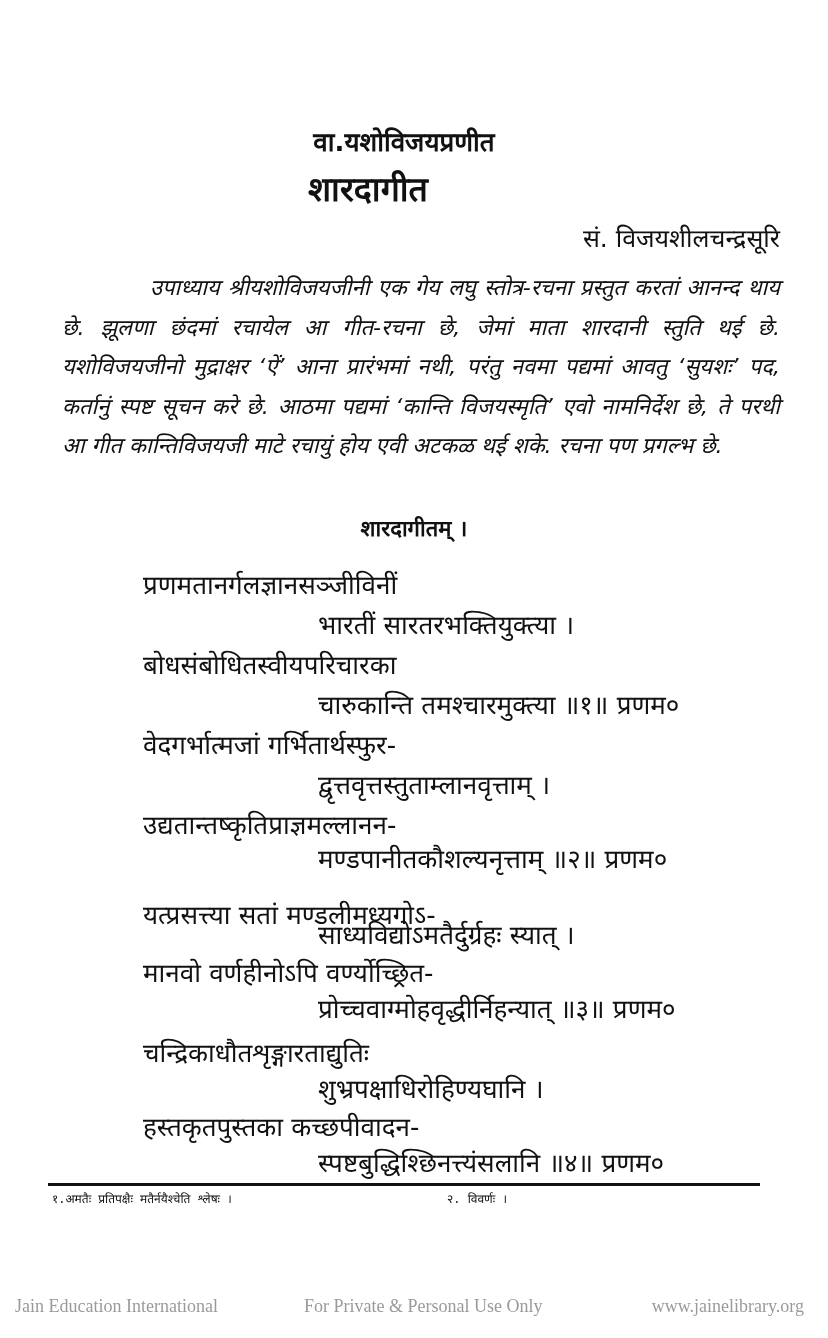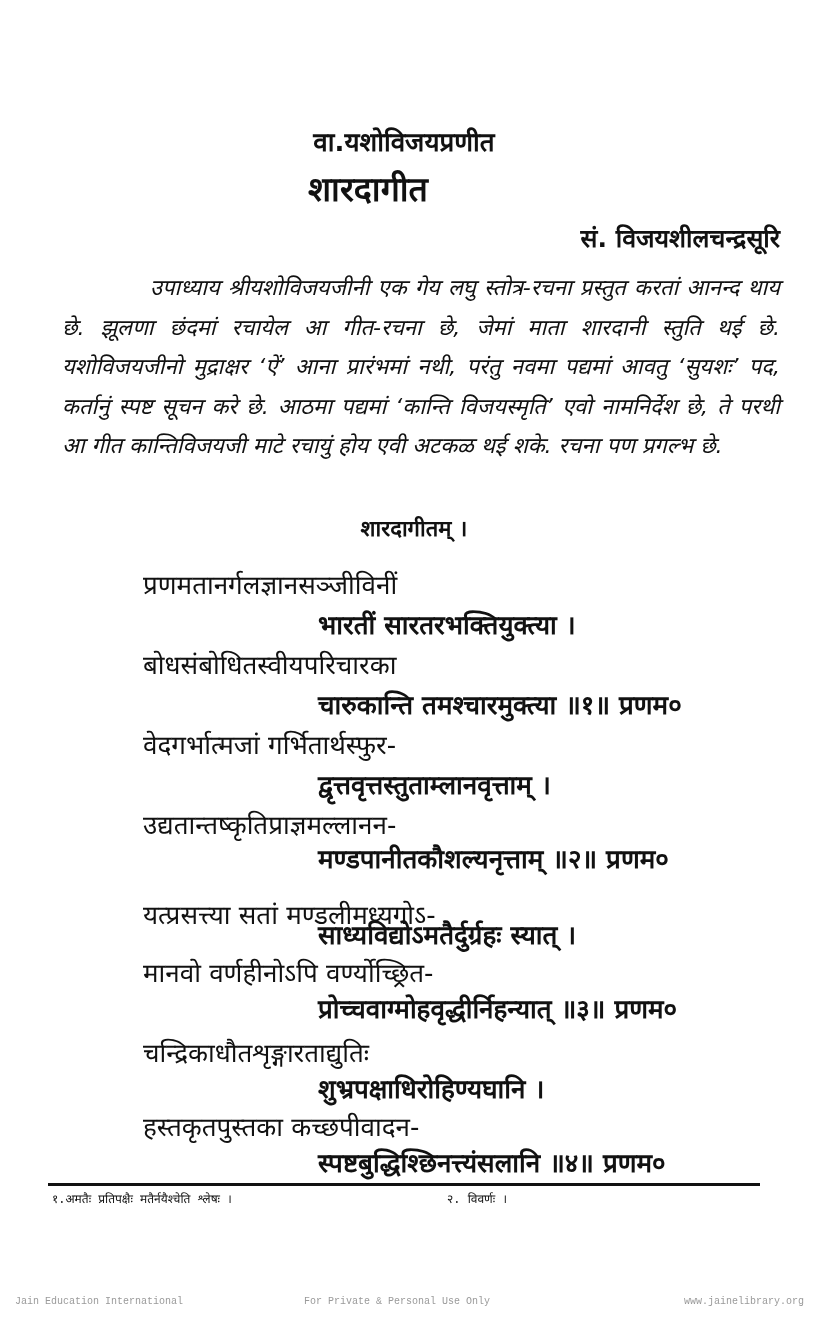--- a/index.html
+++ b/index.html
@@ -4,32 +4,32 @@
 <style>
   html, body { margin: 0; padding: 0; background: #ffffff; }
   body {
     width: 828px; height: 1338px; position: relative; overflow: hidden;
     font-family: "DejaVu Sans", sans-serif; color: #111;
   }
   .page { position: absolute; left: 0; top: 0; width: 828px; height: 1338px; }
   .abs { position: absolute; white-space: nowrap; }
   .subtitle { top: 123px; left: 0; width: 808px; text-align: center; font-size: 26px; font-weight: bold; }
   .title { top: 165px; left: 0; width: 736px; text-align: center; font-size: 34px; font-weight: bold; }
-  .editor { top: 220px; right: 48px; font-size: 25px; font-weight: bold; }
+  .editor { top: 220px; right: 48px; font-size: 25px; font-weight: normal; }
   .intro { position: absolute; left: 62px; top: 268px; width: 718px; font-size: 22px; line-height: 39.5px; text-align: justify; font-style: italic; }
   .intro p { margin: 0; text-indent: 88px; text-align-last: left; }
   .heading { top: 512px; left: 0; width: 828px; text-align: center; font-size: 22px; font-weight: bold; }
   .verse-line { font-size: 26px; }
   .l1 { left: 143px; }
-  .l2 { left: 318px; font-weight: bold; }
+  .l2 { left: 318px; }
   .rule { position: absolute; left: 48px; top: 1183px; width: 712px; height: 0; border-top: 3px solid #111; }
   .footnote { top: 1190px; font-size: 12px; font-family: Liberation Mono, monospace; }
   .fn1 { left: 52px; }
   .fn2 { left: 447px; }
-  .foot { top: 1296px; font-family: Liberation Mono, monospace; font-size: 10px; color: #9a9a9a; }
+  .foot { top: 1296px; font-family: Liberation Serif, serif; font-size: 18px; color: #9a9a9a; }
   .foot-left { left: 15px; }
   .foot-center { left: 304px; }
   .foot-right { right: 24px; }
 </style>
 </head>
 <body>
 
 <div class="page">
 
   <div class="abs subtitle">वा.यशोविजयप्रणीत</div>

